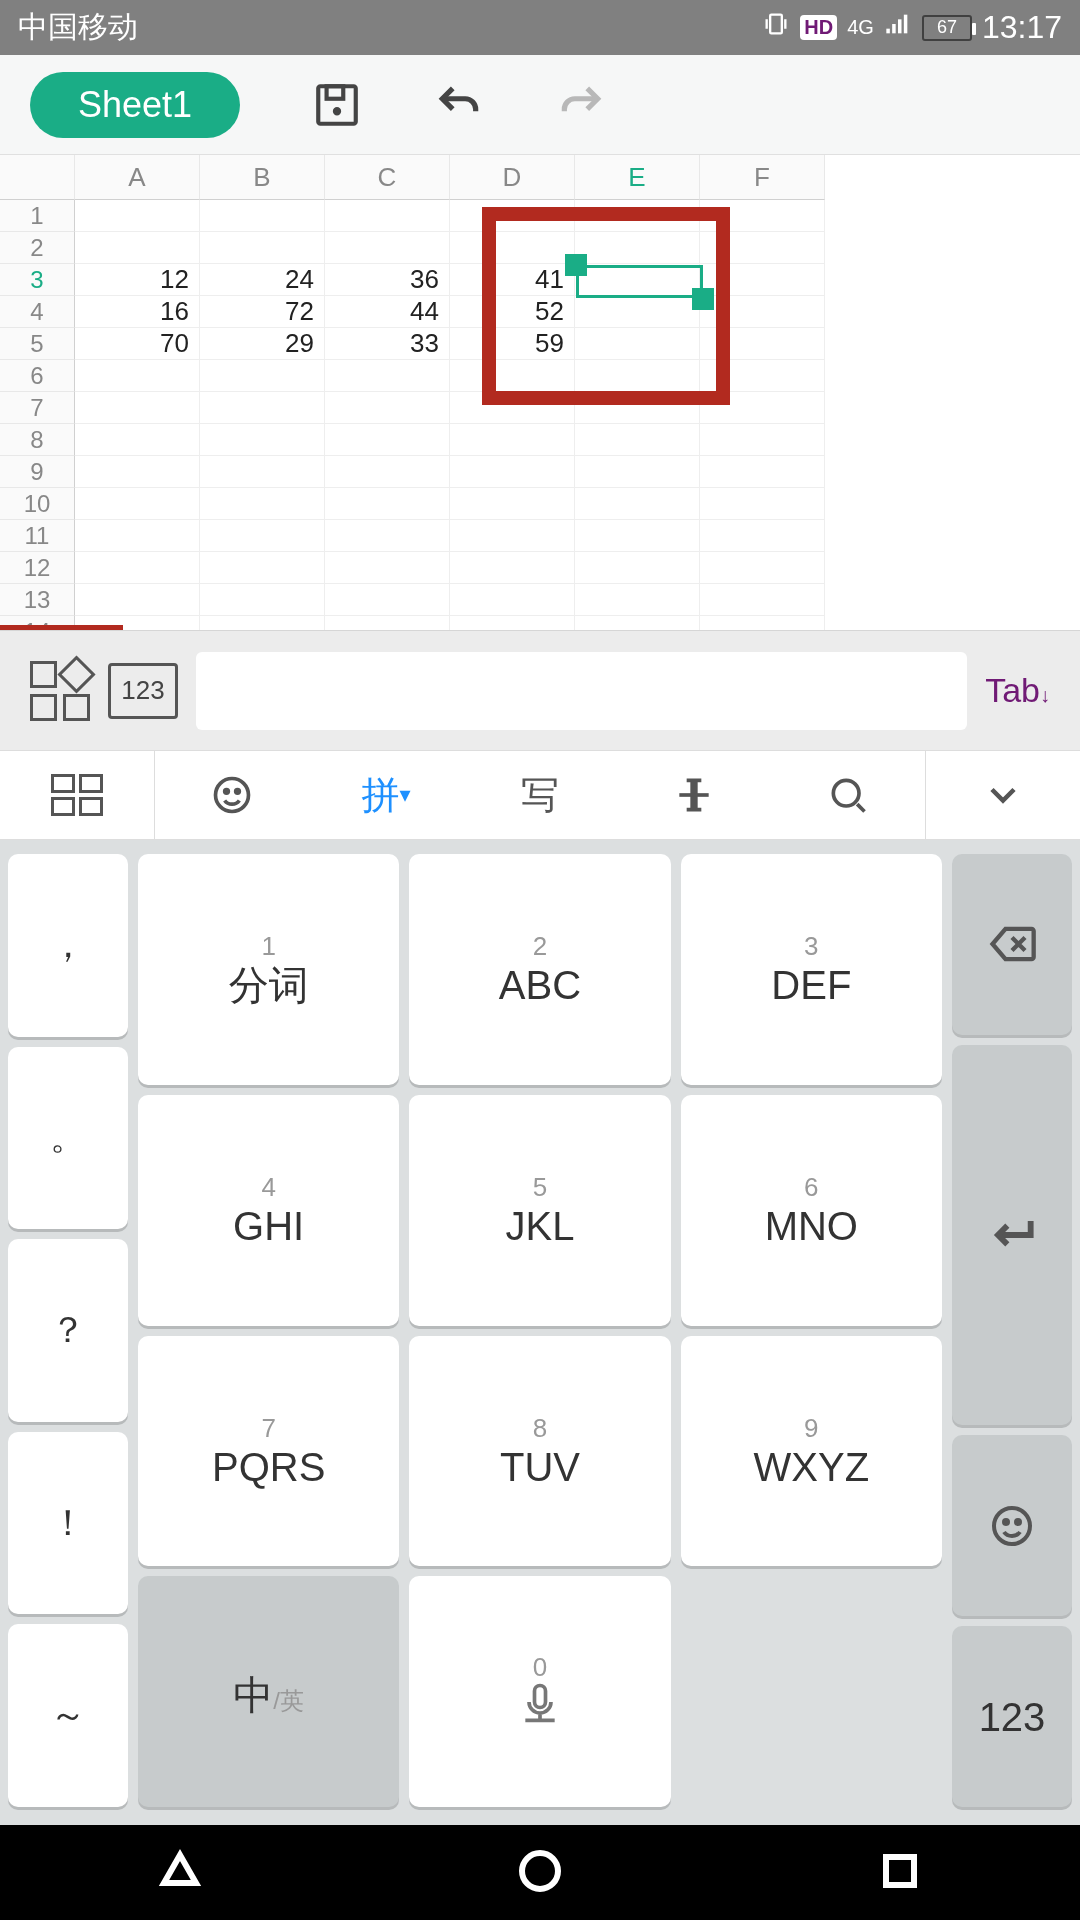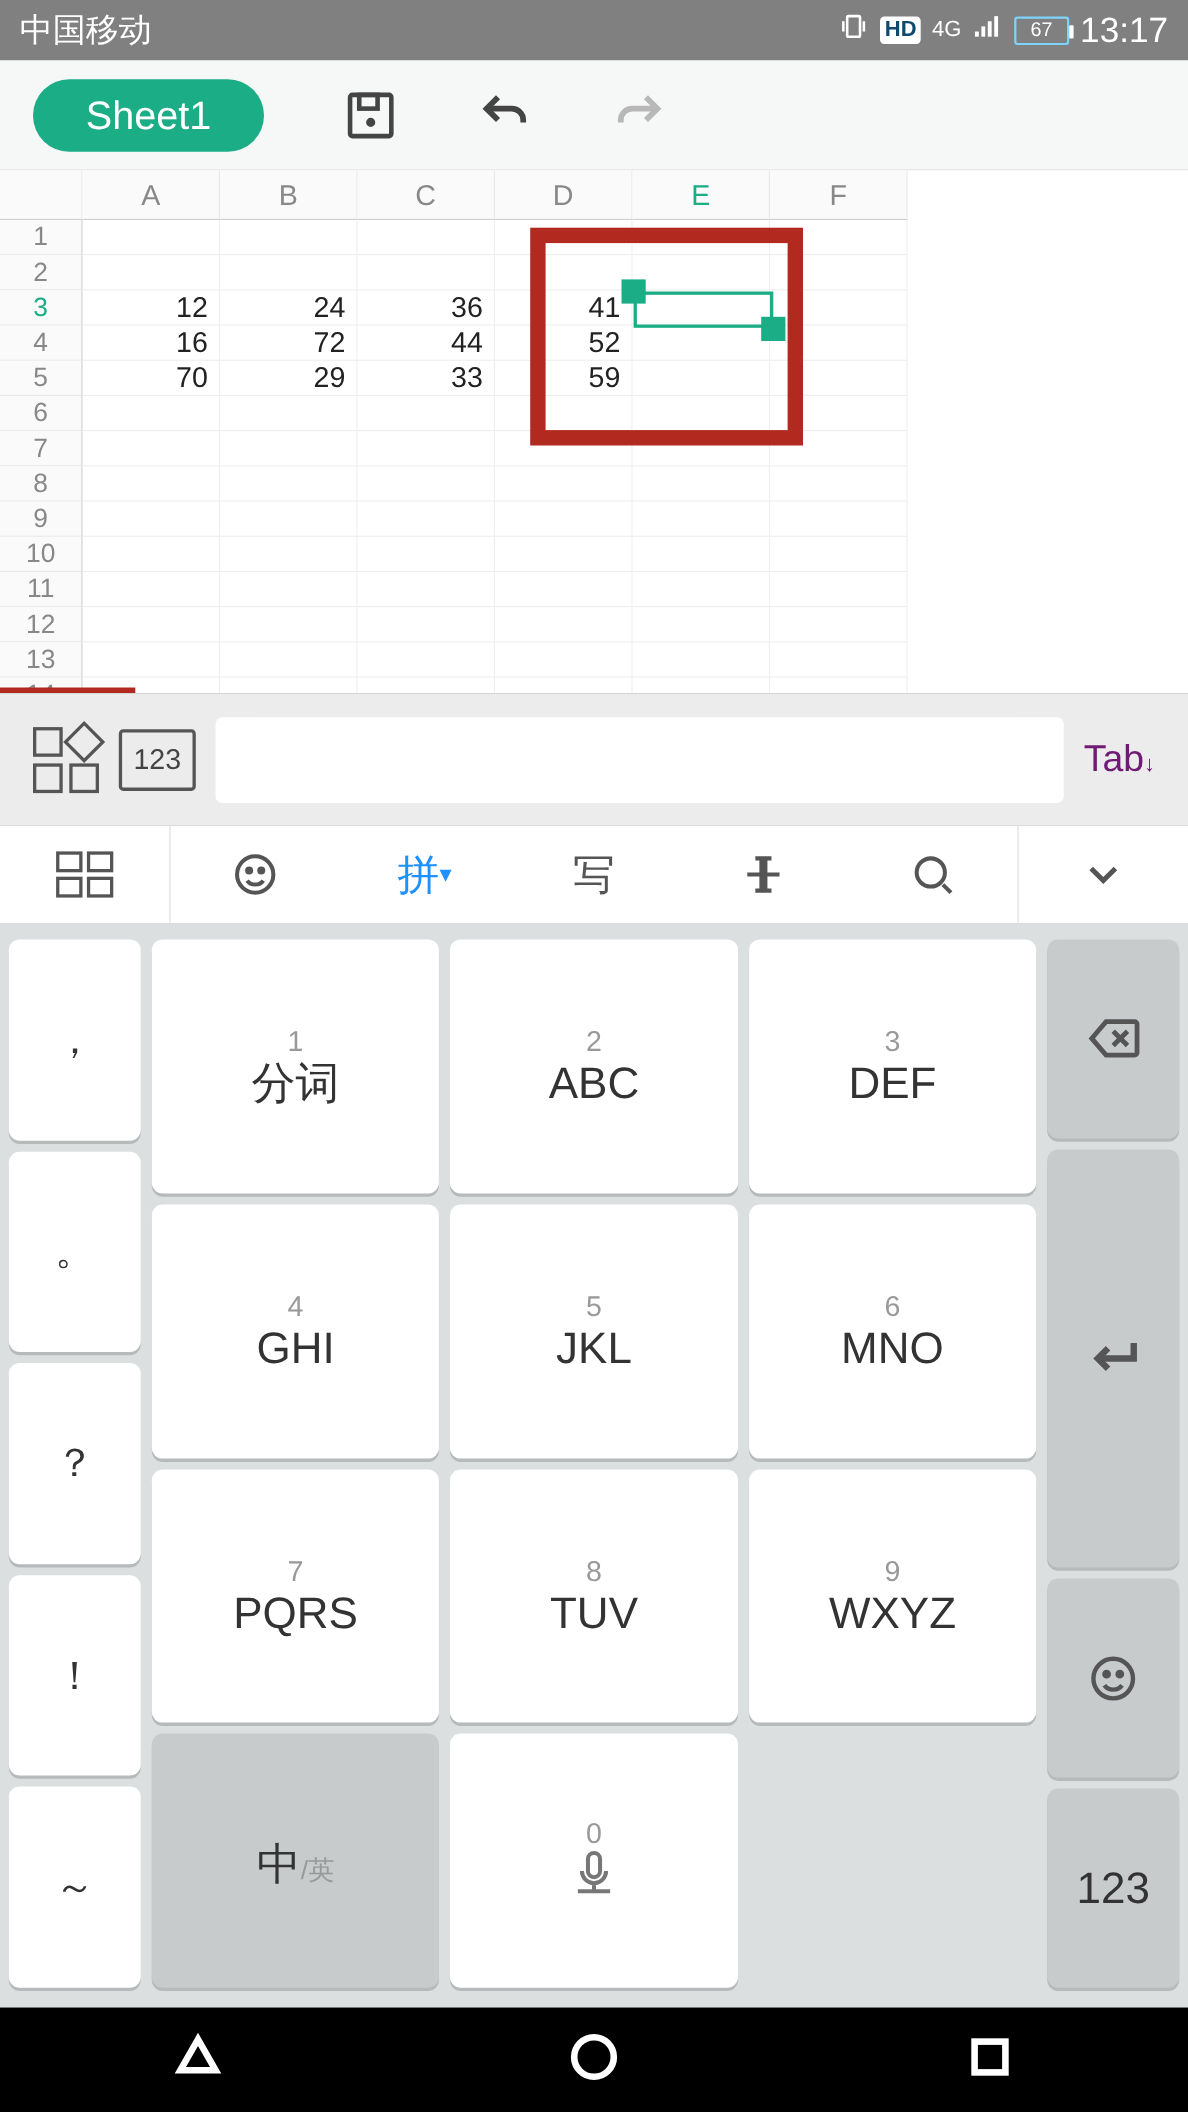--- a/index.html
+++ b/index.html
@@ -2,22 +2,22 @@
 <html><head>
 <meta charset="utf-8">
 <style>
 * { margin: 0; padding: 0; box-sizing: border-box; font-family: -apple-system, "Helvetica Neue", Arial, sans-serif; }
 html, body { width: 1080px; height: 1920px; overflow: hidden; background: #fff; }
 
 
 .status-bar { height: 55px; background: #808080; color: #fff; display: flex; align-items: center; padding: 0 18px; font-size: 30px; justify-content: space-between; }
 .status-left { display: flex; align-items: center; gap: 10px; }
 .status-right { display: flex; align-items: center; gap: 10px; }
-.hd-badge { background: #fff; color: #0c4a6e; font-size: 20px; font-weight: bold; padding: 1px 4px; border-radius: 4px; }
-.batt { border: 2px solid #7dd3fc; border-radius: 3px; width: 50px; height: 26px; position: relative; display: flex; align-items: center; justify-content: center; font-size: 18px; }
+.hd-badge { background: #fff; color: #701a75; font-size: 20px; font-weight: bold; padding: 1px 4px; border-radius: 4px; }
+.batt { border: 2px solid #404040; border-radius: 3px; width: 50px; height: 26px; position: relative; display: flex; align-items: center; justify-content: center; font-size: 18px; }
 .batt::after { content: ""; position: absolute; right: -6px; top: 6px; width: 4px; height: 12px; background: #fff; border-radius: 1px; }
 
 
 .toolbar { height: 100px; background: #f6f7f7; display: flex; align-items: center; padding: 0 30px; gap: 72px; border-bottom: 1px solid #e0e0e0; }
 .sheet-pill { background: #1aad86; color: #fff; font-size: 36px; padding: 12px 48px; border-radius: 40px; }
 .t-icon { width: 50px; height: 50px; color: #444; }
 .t-icon.disabled { color: #b8b8b8; }
 .t-icon svg { width: 100%; height: 100%; }
 
 

